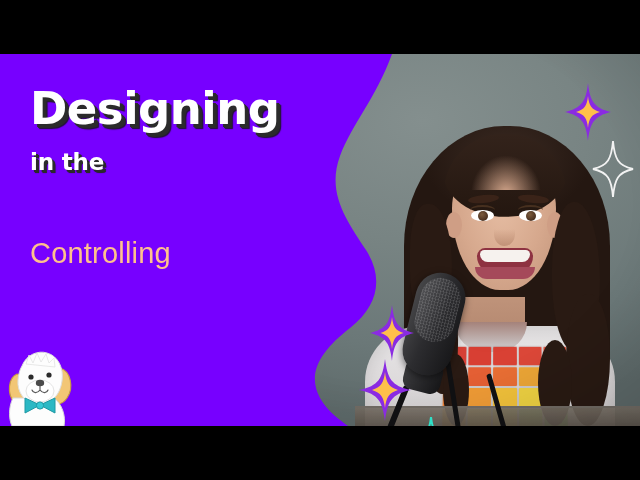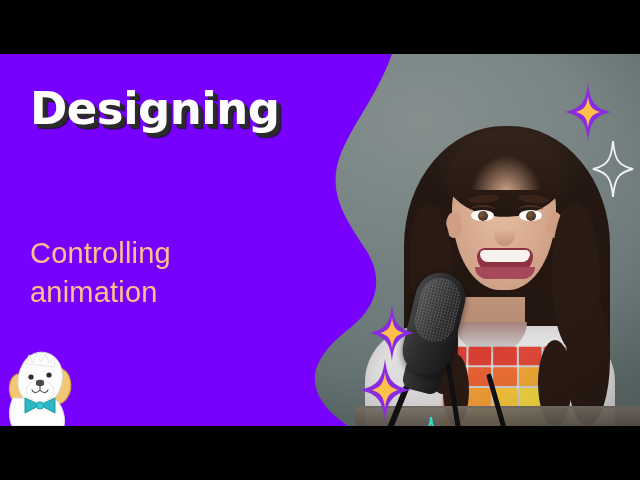--- a/index.html
+++ b/index.html
@@ -420,24 +420,24 @@
                  C 384,224 378,252 350,274
                  C 322,296 306,318 320,344
                  C 328,358 340,366 348,372
                  L0,372 Z" fill="#7700FF"></path>
       </svg>
     </div>
 
     <div class="text-block">
       <div class="title-row line1">
         <span class="title-main">Designing</span>
+        <span class="title-small">in the</span>
       </div>
       <div class="subtitle" style="color: rgb(255, 192, 140);">
         <span>Controlling</span>
-        <span>animation</span>
       </div>
     </div>
 
     <div class="dog-logo">
       <svg width="74" height="76" viewBox="0 0 74 76" xmlns="http://www.w3.org/2000/svg">
 
         <path d="M13,24 C4,28 3,44 10,52 C16,59 25,56 27,48 C29,39 24,26 13,24 Z" fill="#F2C675" stroke="#c99b45" stroke-width="1.2"></path>
 
         <path d="M56,18 C67,21 70,38 63,48 C57,57 47,55 45,46 C42,35 46,20 56,18 Z" fill="#F2C675" stroke="#c99b45" stroke-width="1.2"></path>
 

